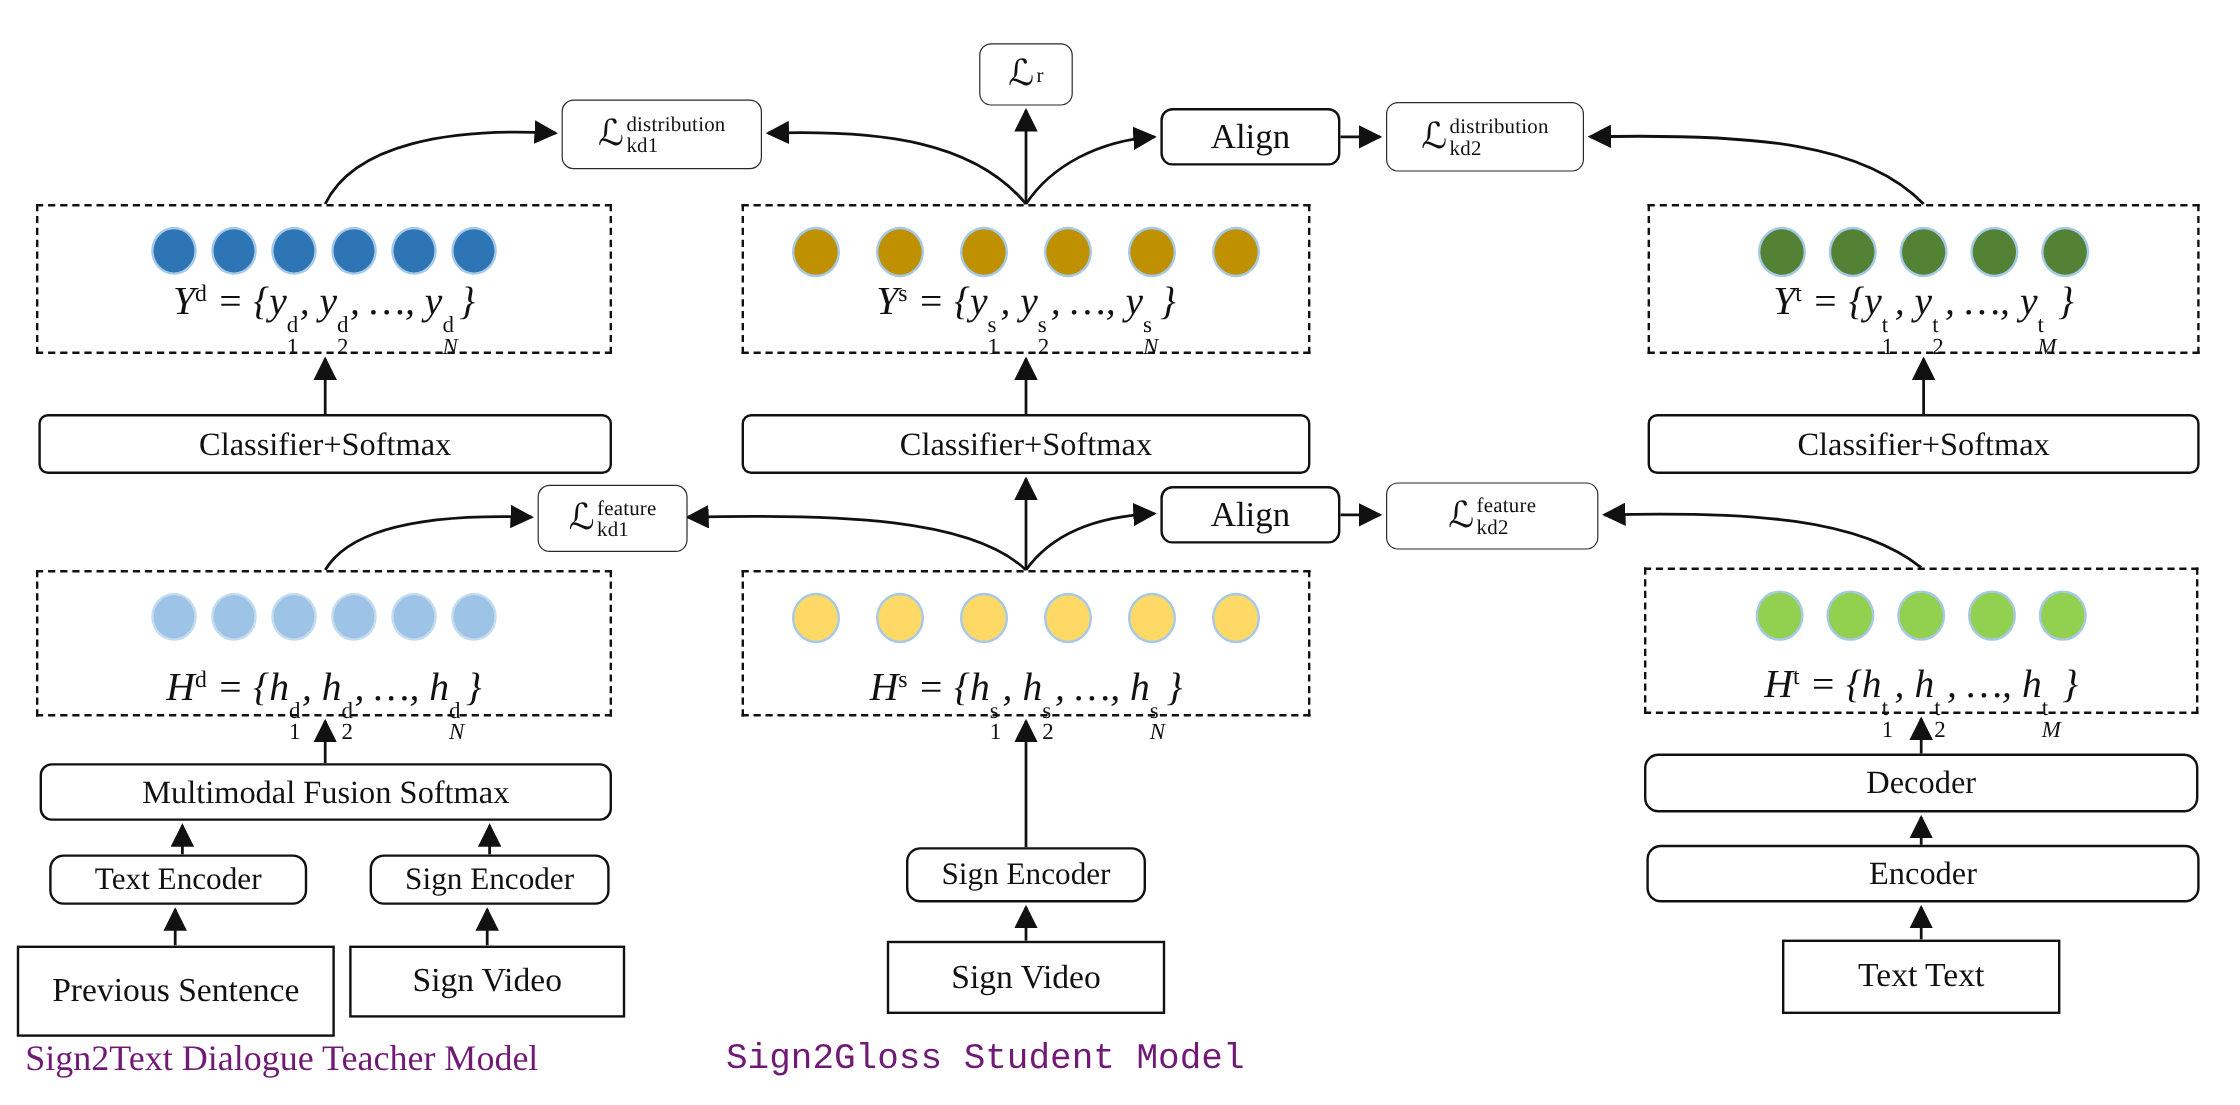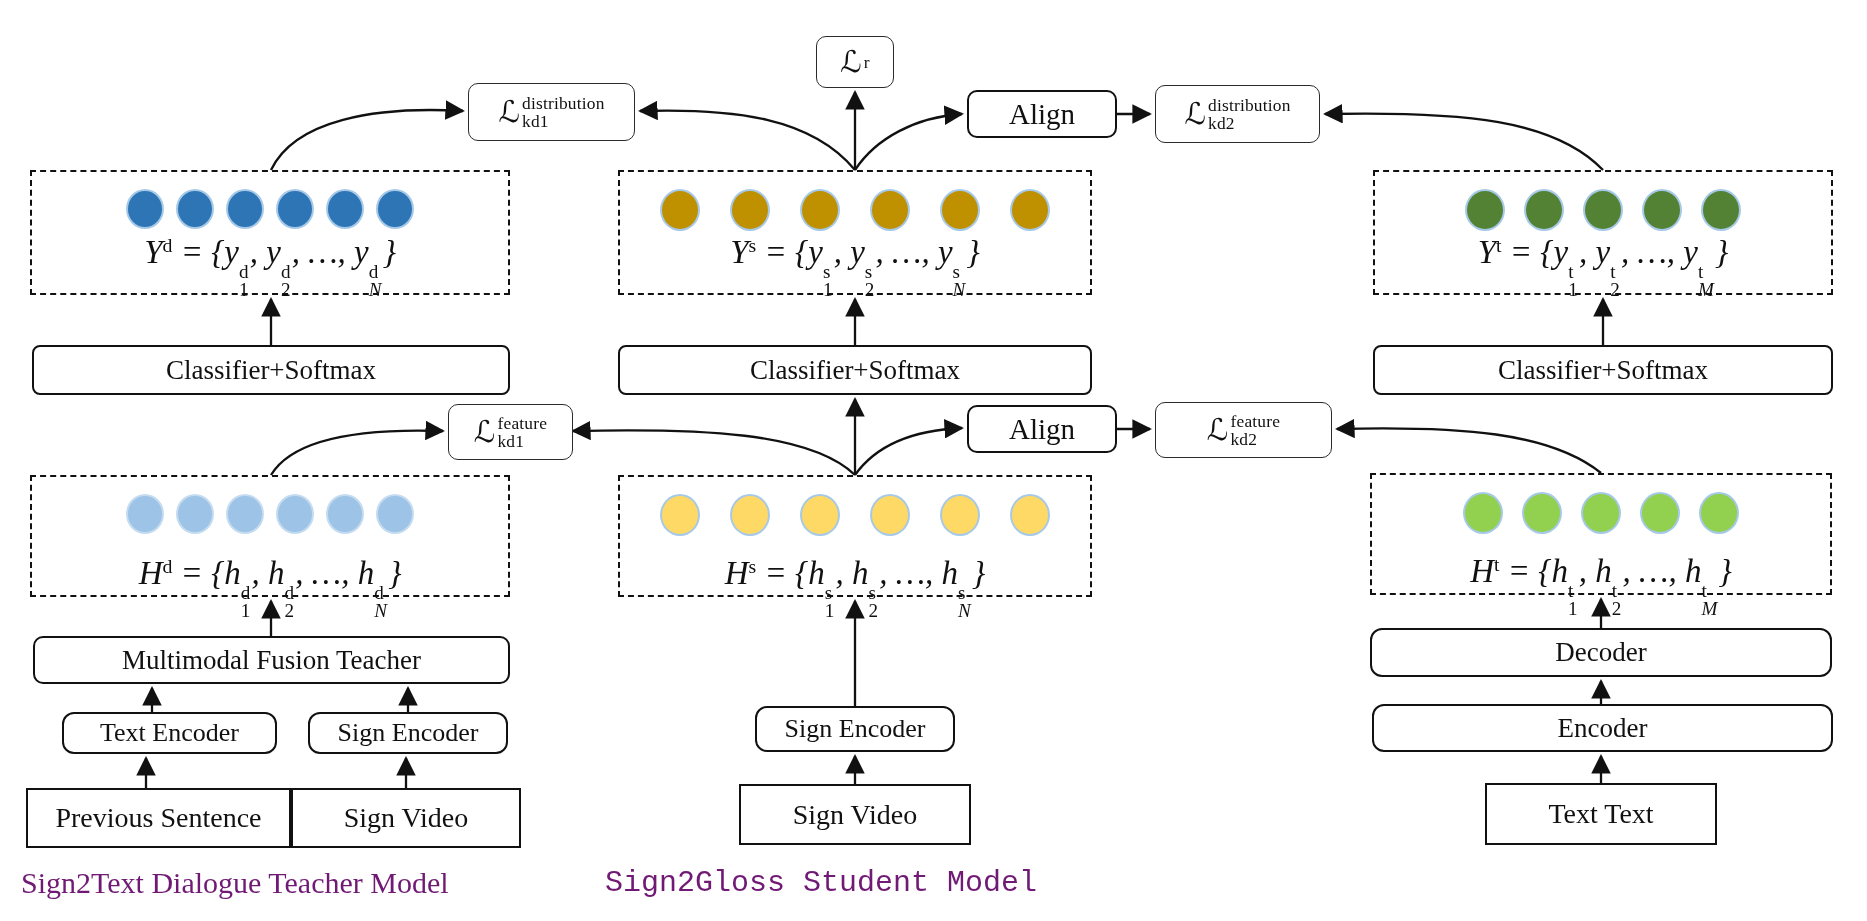--- a/index.html
+++ b/index.html
@@ -257,41 +257,41 @@
         </span>, <i>h</i><span class="ss">
           <span class="sp">t</span>
           <span class="sb">2</span>
         </span>, …, <i>h</i><span class="ss">
           <span class="sp">t</span>
           <span class="sb"><i>M</i></span>
         </span>}</div>
   </div>
 
   <div class="box solid lbl-27" style="left:33px;top:636px;width:477px;height:48px;">
-    <span>Multimodal Fusion Teacher</span>
-  </div>
-  <div class="box solid lbl-26" style="left:62px;top:712px;width:215px;height:42px;border-radius:12px;">
+    <span>Multimodal Fusion Softmax</span>
+  </div>
+  <div class="box solid lbl-26" style="left:41px;top:712px;width:215px;height:42px;border-radius:12px;">
     <span>Text Encoder</span>
   </div>
   <div class="box solid lbl-26" style="left:308px;top:712px;width:200px;height:42px;border-radius:12px;">
     <span>Sign Encoder</span>
   </div>
 
   <div class="box solid lbl-26" style="left:755px;top:706px;width:200px;height:46px;border-radius:12px;">
     <span>Sign Encoder</span>
   </div>
 
   <div class="box solid lbl-27" style="left:1372px;top:704px;width:461px;height:48px;border-radius:12px;">
     <span>Encoder</span>
   </div>
   <div class="box solid lbl-27" style="left:1370px;top:628px;width:462px;height:49px;border-radius:12px;">
     <span>Decoder</span>
   </div>
 
-  <div class="box sharp lbl-28" style="left:26px;top:788px;width:265px;height:60px;text-align:right;">
+  <div class="box sharp lbl-28" style="left:14px;top:788px;width:265px;height:76px;text-align:right;">
     <span>Previous Sentence</span>
   </div>
   <div class="box sharp lbl-28" style="left:291px;top:788px;width:230px;height:60px;">
     <span>Sign Video</span>
   </div>
   <div class="box sharp lbl-28" style="left:739px;top:784px;width:232px;height:61px;">
     <span>Sign Video</span>
   </div>
   <div class="box sharp lbl-28" style="left:1485px;top:783px;width:232px;height:62px;">
     <span>Text Text</span>

